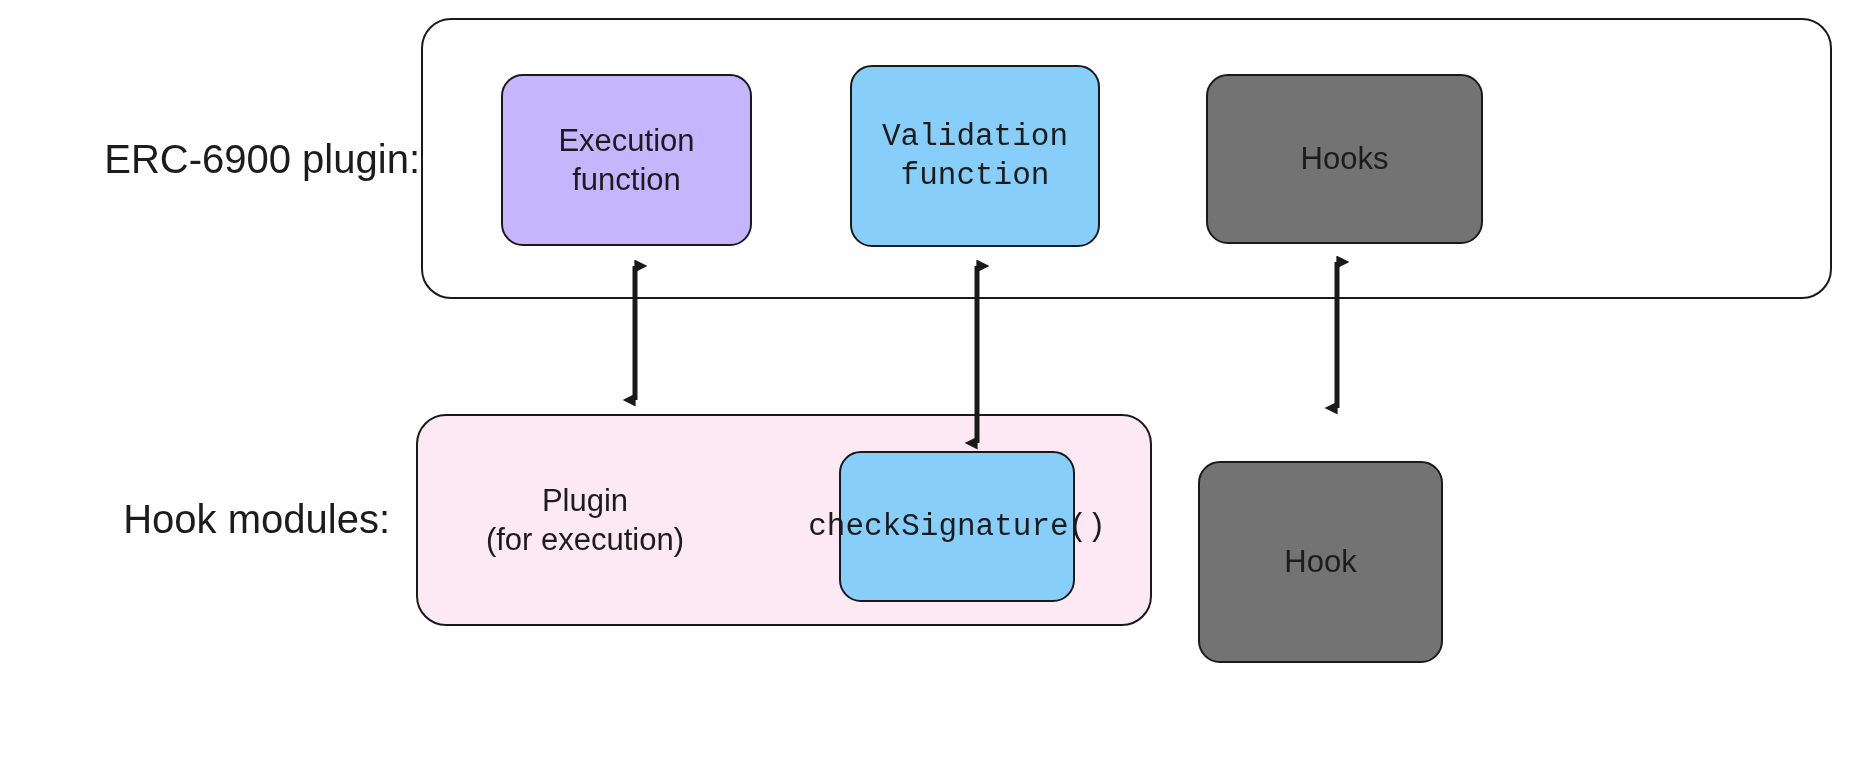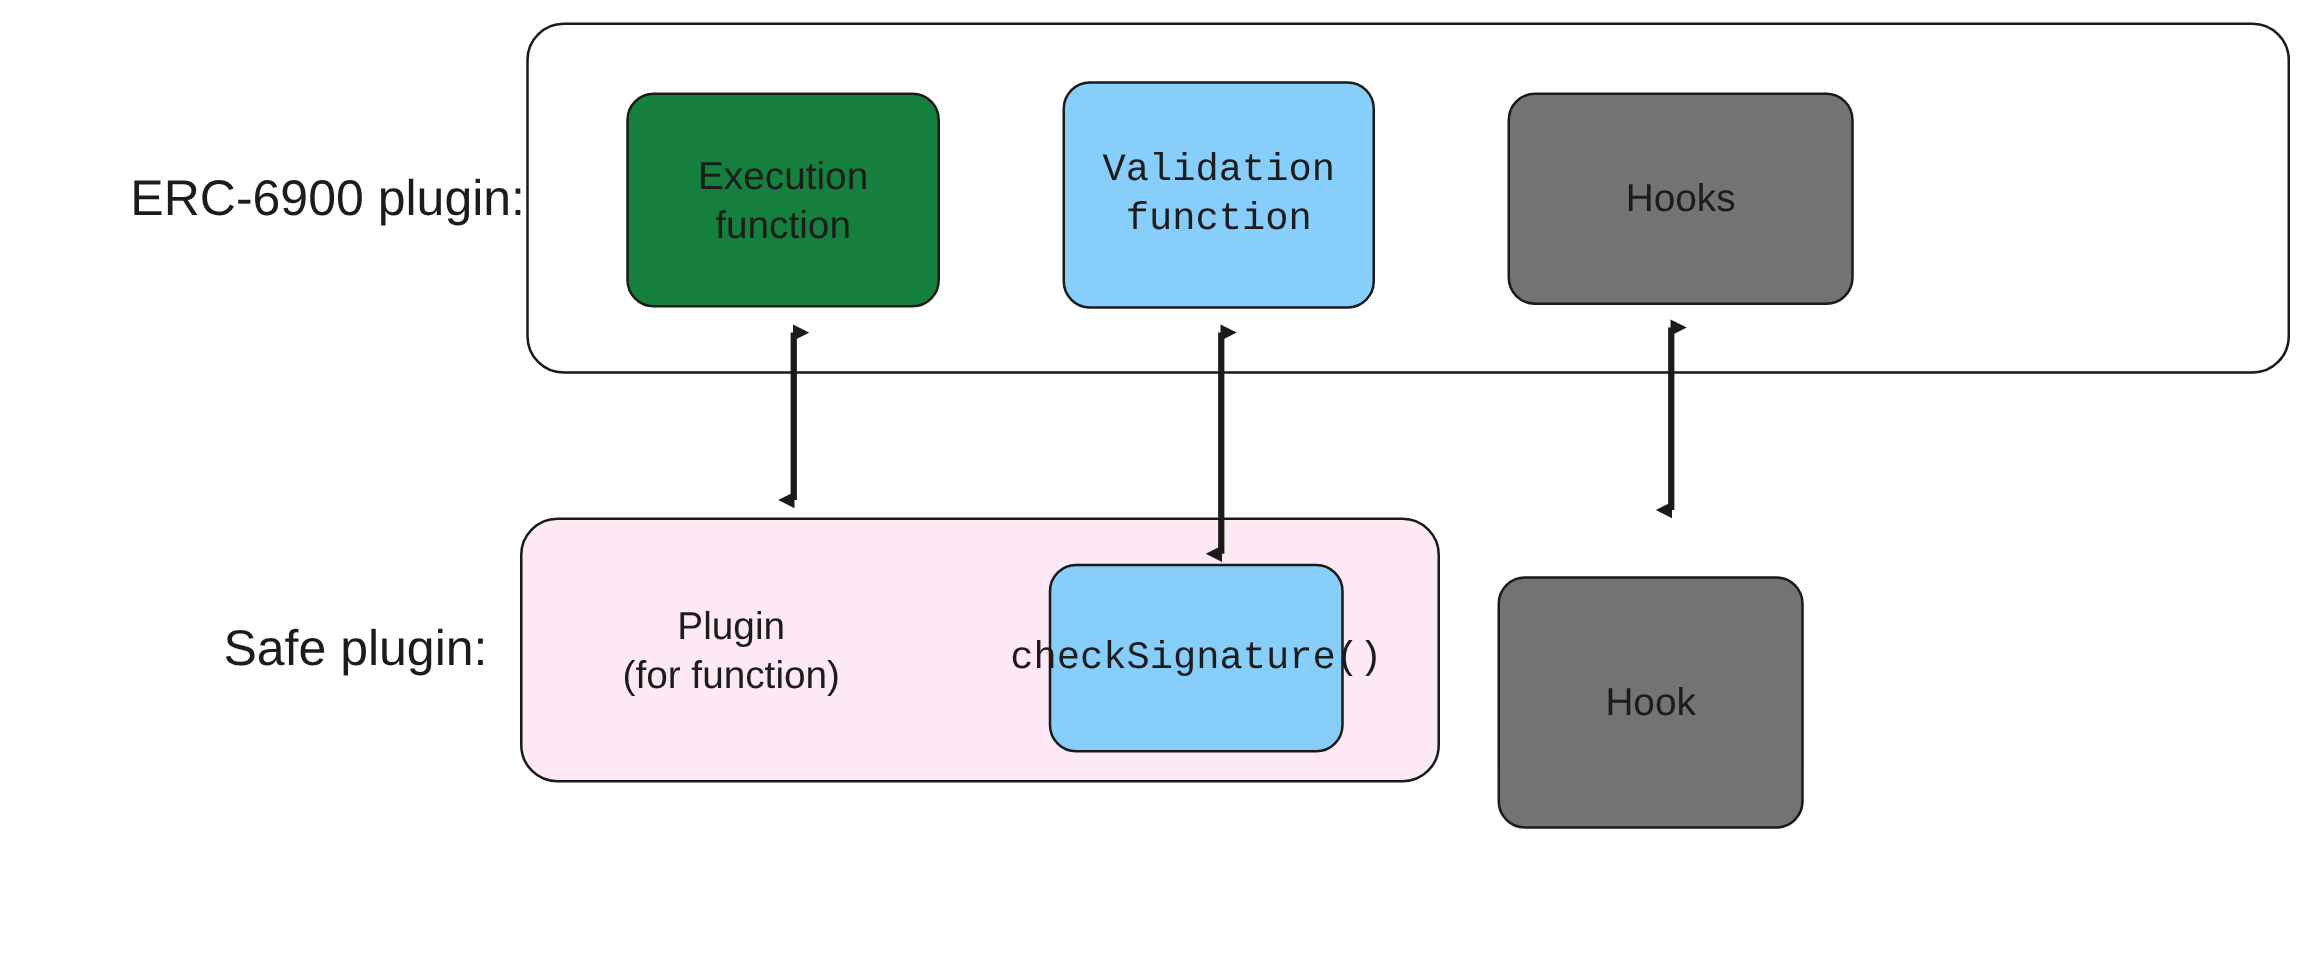--- a/index.html
+++ b/index.html
@@ -68,21 +68,21 @@
     border-radius: 22px;
     display: flex;
     align-items: center;
     justify-content: center;
     text-align: center;
     color: #1c1c1c;
     font-size: 31px;
     line-height: 1.27;
     white-space: pre-line;
   }
-  .node.pink  { background: #15803d; }
+  .node.pink  { background: #c4b5fd; }
   .node.blue  { background: #87cefa; font-family: Liberation Mono, monospace; }
   .node.mint  { background: #737373; }
 
   #node-execution-function { left: 501px;  top: 74px;  width: 251px; height: 172px; }
   #node-validation-function{ left: 850px;  top: 65px;  width: 250px; height: 182px; }
   #node-hooks             { left: 1206px; top: 74px;  width: 277px; height: 170px; }
 
   #node-plugin-for-execution {
     left: 460px; top: 440px; width: 250px; height: 160px;
     border: none; background: transparent; border-radius: 0;
@@ -99,21 +99,21 @@
     pointer-events: none;
   }
 </style>
 </head>
 <body>
 
 <div id="canvas">
 
   <div class="row-label" id="label-erc6900">ERC-6900 plugin:</div>
 
-  <div class="row-label" id="label-safe-modules">Safe plugin:</div>
+  <div class="row-label" id="label-safe-modules">Hook modules:</div>
 
   <div class="container-box" id="plugin-container"></div>
 
   <div class="container-box" id="safe-plugin-container"></div>
 
   <svg class="arrow-layer" viewBox="0 0 1850 767">
     <defs>
       <marker id="ah-up" markerWidth="14" markerHeight="14" refX="6.5" refY="12.4" orient="auto" markerUnits="userSpaceOnUse">
         <path d="M6.5 0 L13 13 L0 13 Z" fill="#1a1a1a"></path>
       </marker>
@@ -140,19 +140,19 @@
 
   <div class="node pink" id="node-execution-function">Execution
 function</div>
 
   <div class="node blue" id="node-validation-function">Validation
 function</div>
 
   <div class="node mint" id="node-hooks">Hooks</div>
 
   <div class="node" id="node-plugin-for-execution">Plugin
-(for function)</div>
+(for execution)</div>
 
   <div class="node blue" id="node-check-signature">checkSignature()</div>
 
   <div class="node mint" id="node-hook">Hook</div>
 
 </div>
 
 </body></html>

